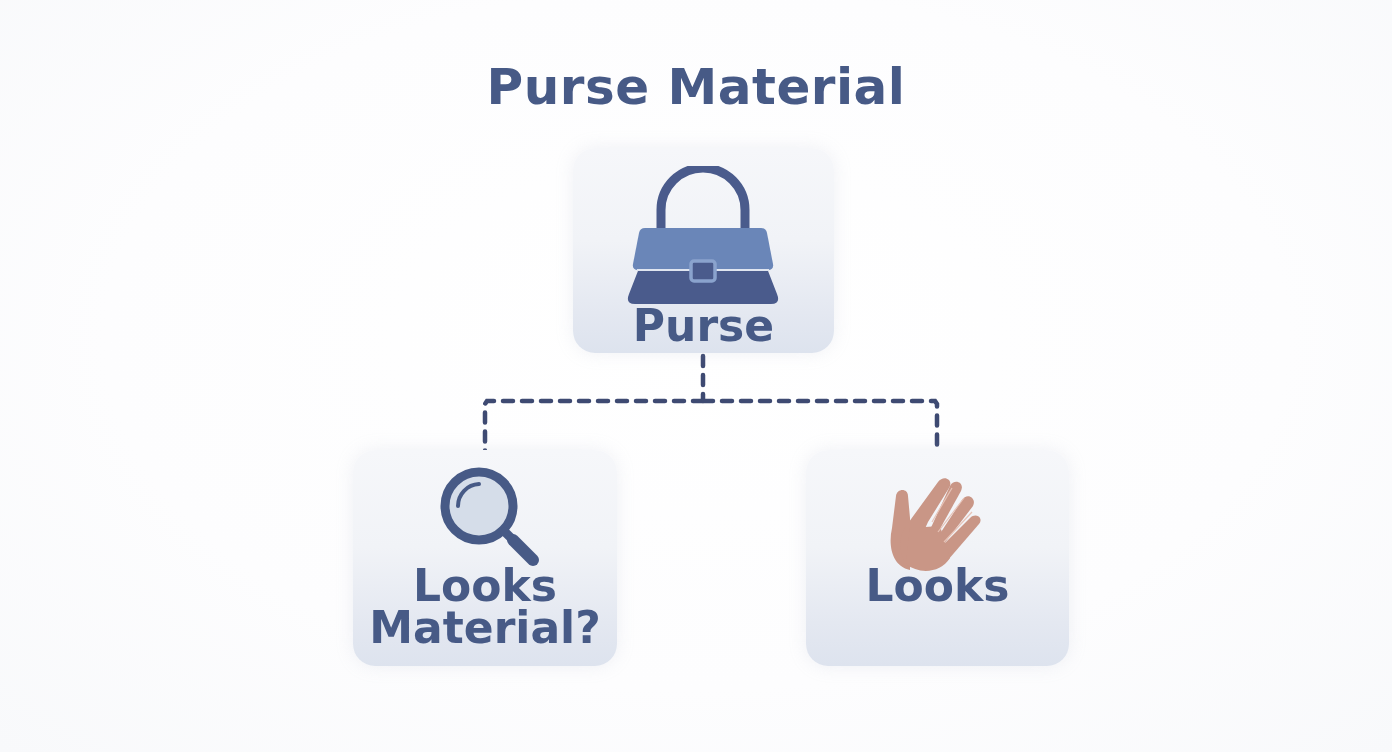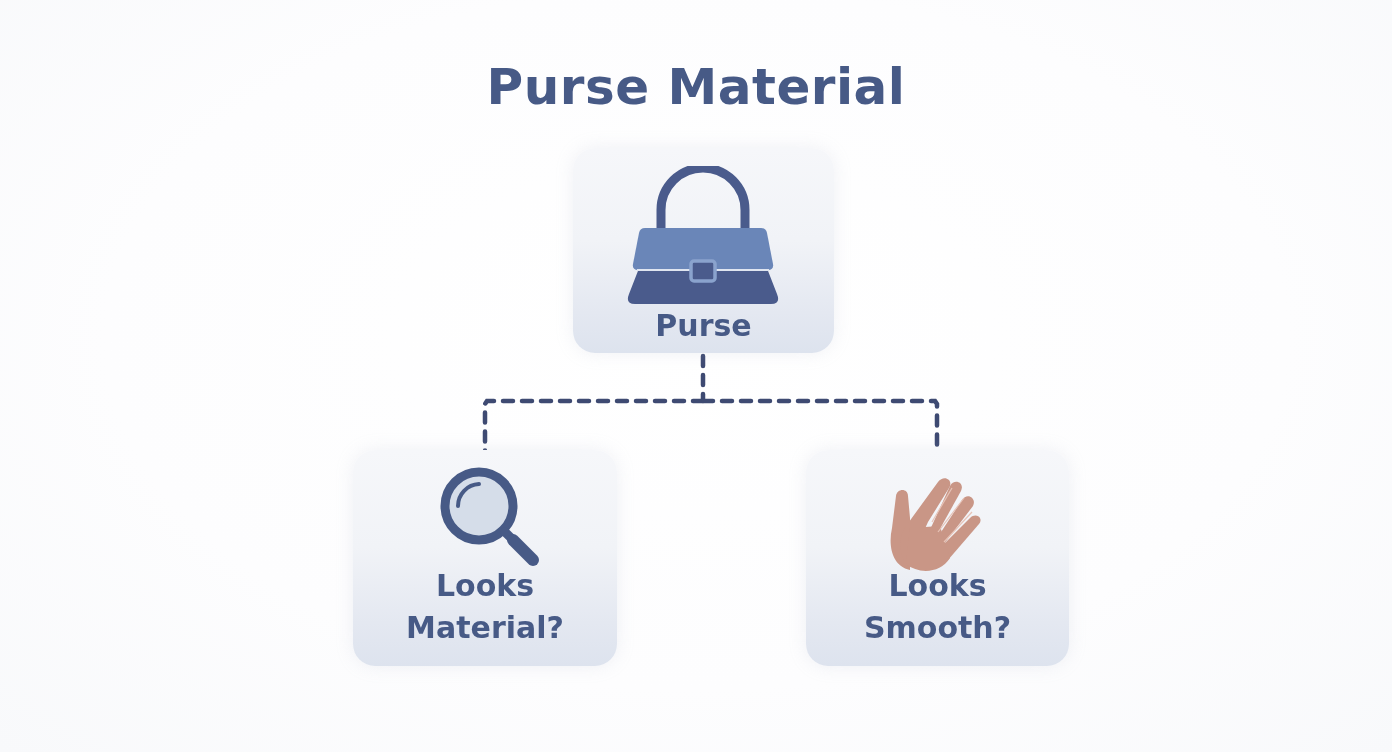--- a/index.html
+++ b/index.html
@@ -36,21 +36,21 @@
   .box-purse { left: 573px; top: 148px; width: 261px; height: 205px; }
   .box-textured { left: 353px; top: 450px; width: 264px; height: 216px; }
   .box-smooth { left: 806px; top: 450px; width: 263px; height: 216px; }
 
   .box-label {
     position: absolute;
     left: 0; right: 0;
     text-align: center;
     font-weight: bold;
     color: #475a86;
-    font-size: 30px;
+    font-size: 44px;
     line-height: 42px;
   }
   .box-purse .box-label { top: 157px; }
   .box-textured .box-label, .box-smooth .box-label { top: 115px; }
 
   .icon { position: absolute; }
   .icon-purse { left: 52px; top: 18px; width: 156px; height: 140px; }
   .icon-magnifier { left: 78px; top: 12px; width: 115px; height: 115px; }
   .icon-hand { left: 82px; top: 16px; width: 106px; height: 106px; }
 
@@ -106,17 +106,16 @@
         <path d="M18 98 C30 108 52 108 62 92 L52 60 L22 62 Z"></path>
       </g>
       <g stroke="#e7c3b7" stroke-width="1.2" fill="none">
         <path d="M44 56 L64 22"></path>
         <path d="M50 66 L76 32"></path>
         <path d="M56 76 L84 46"></path>
       </g>
     </svg>
     <div class="box-label">
       <div>Looks</div>
-      <div>Smooth?</div>
     </div>
   </div>
 
 </div>
 
 </body></html>

